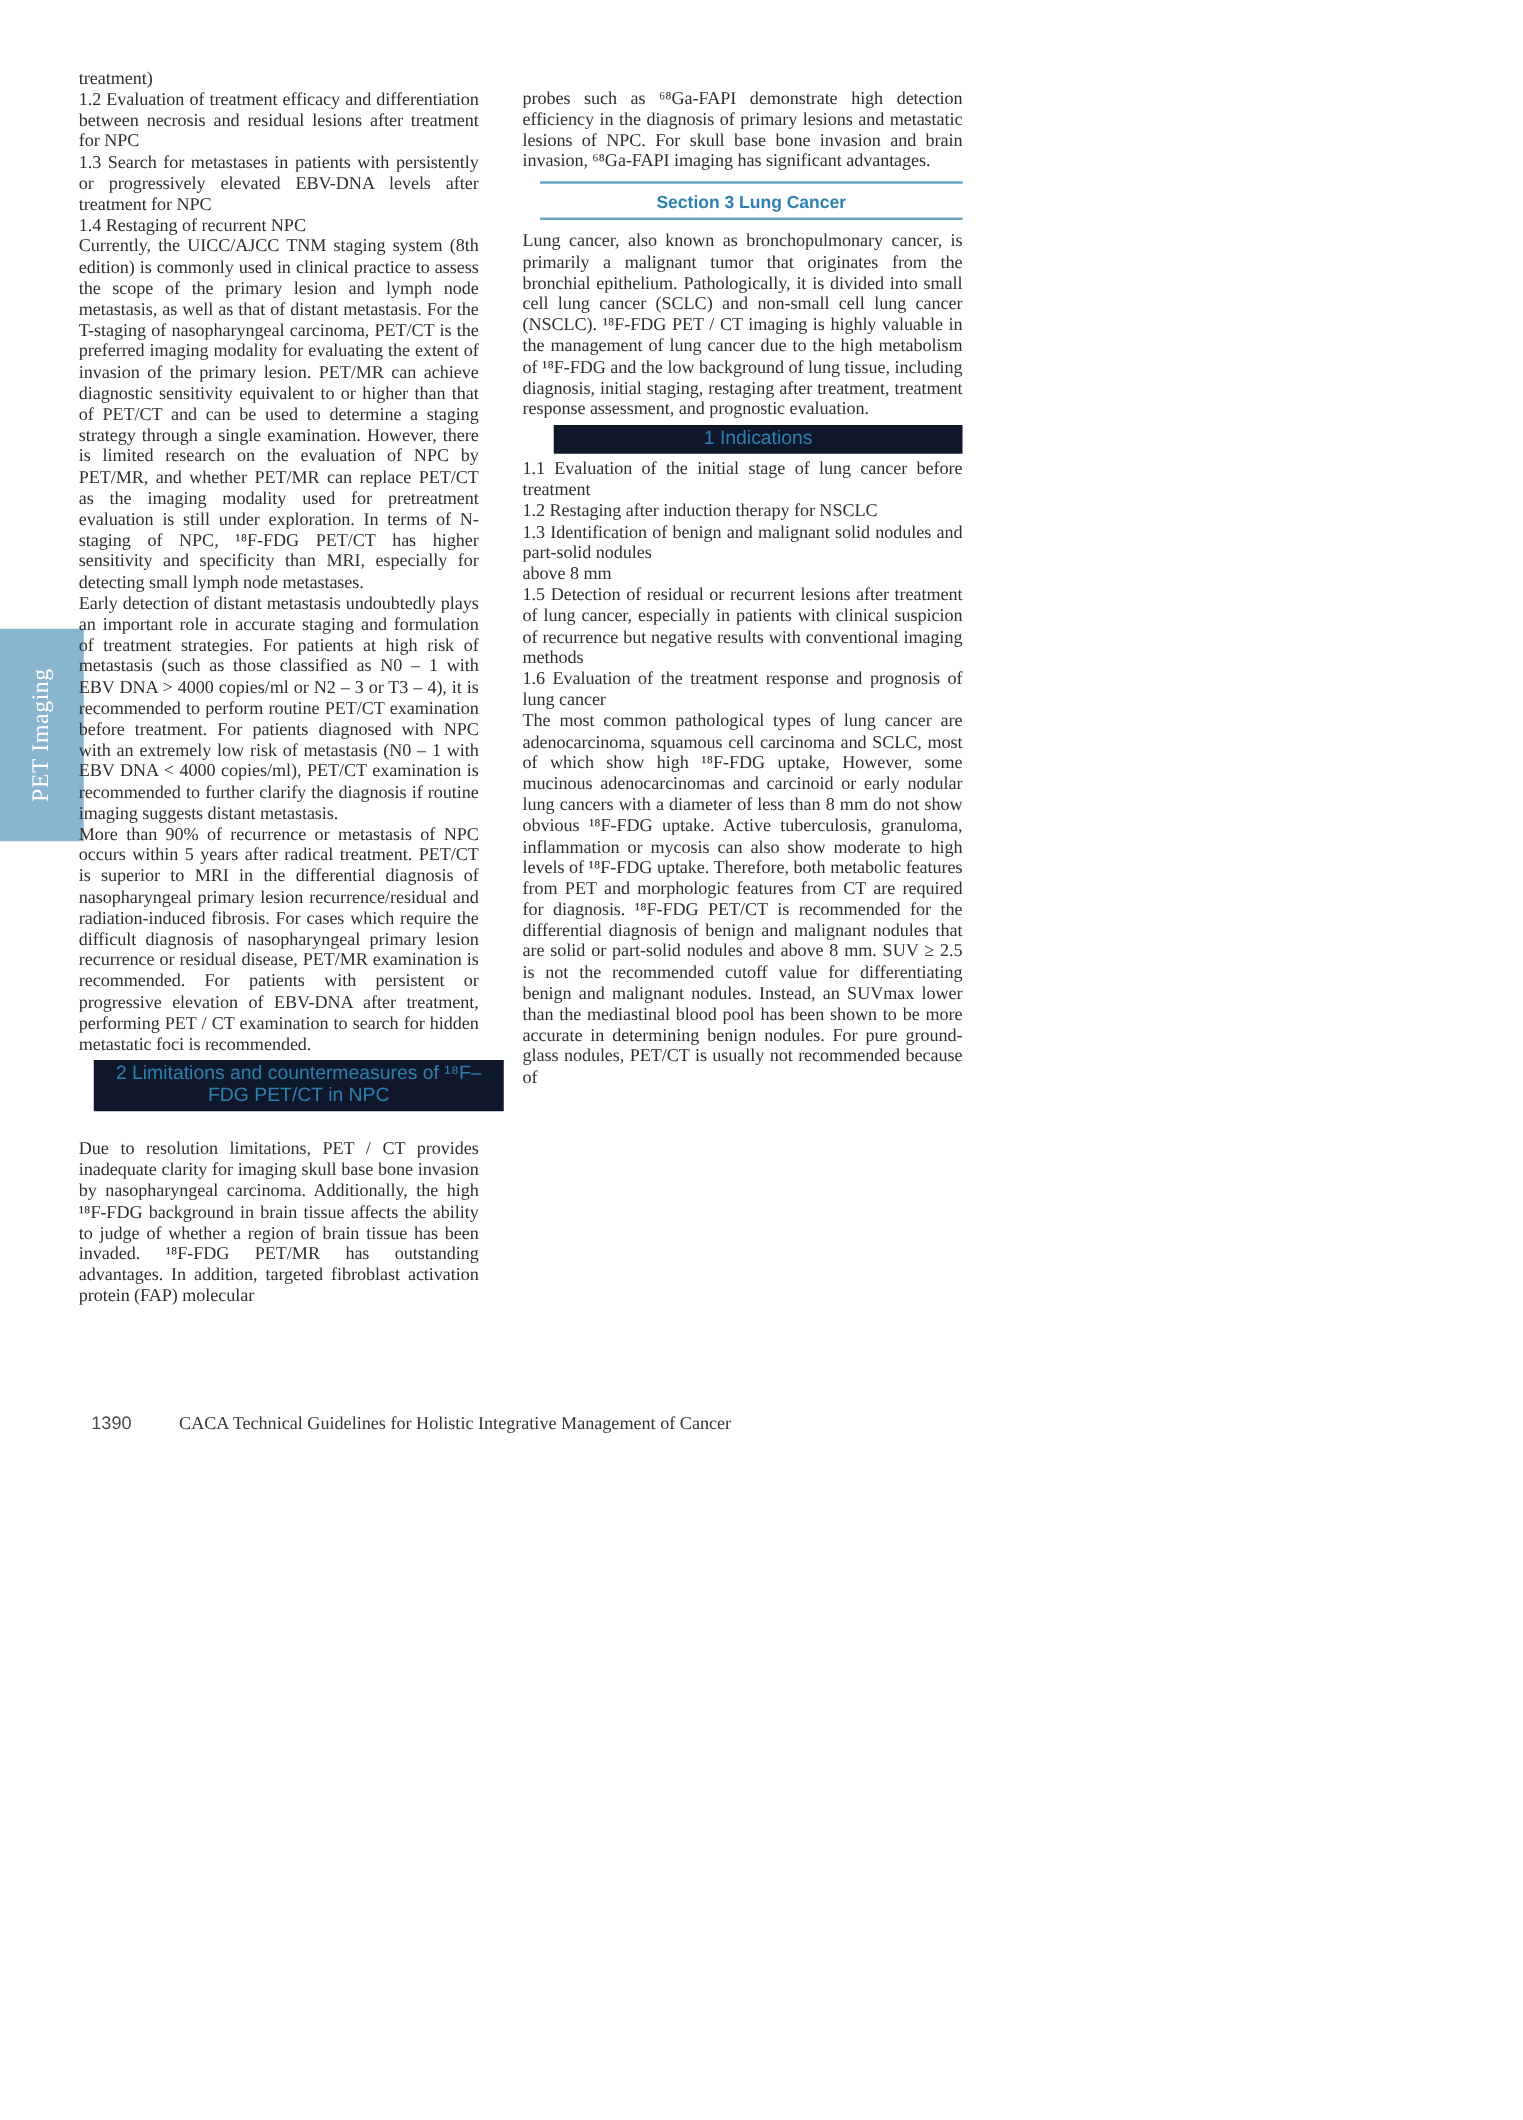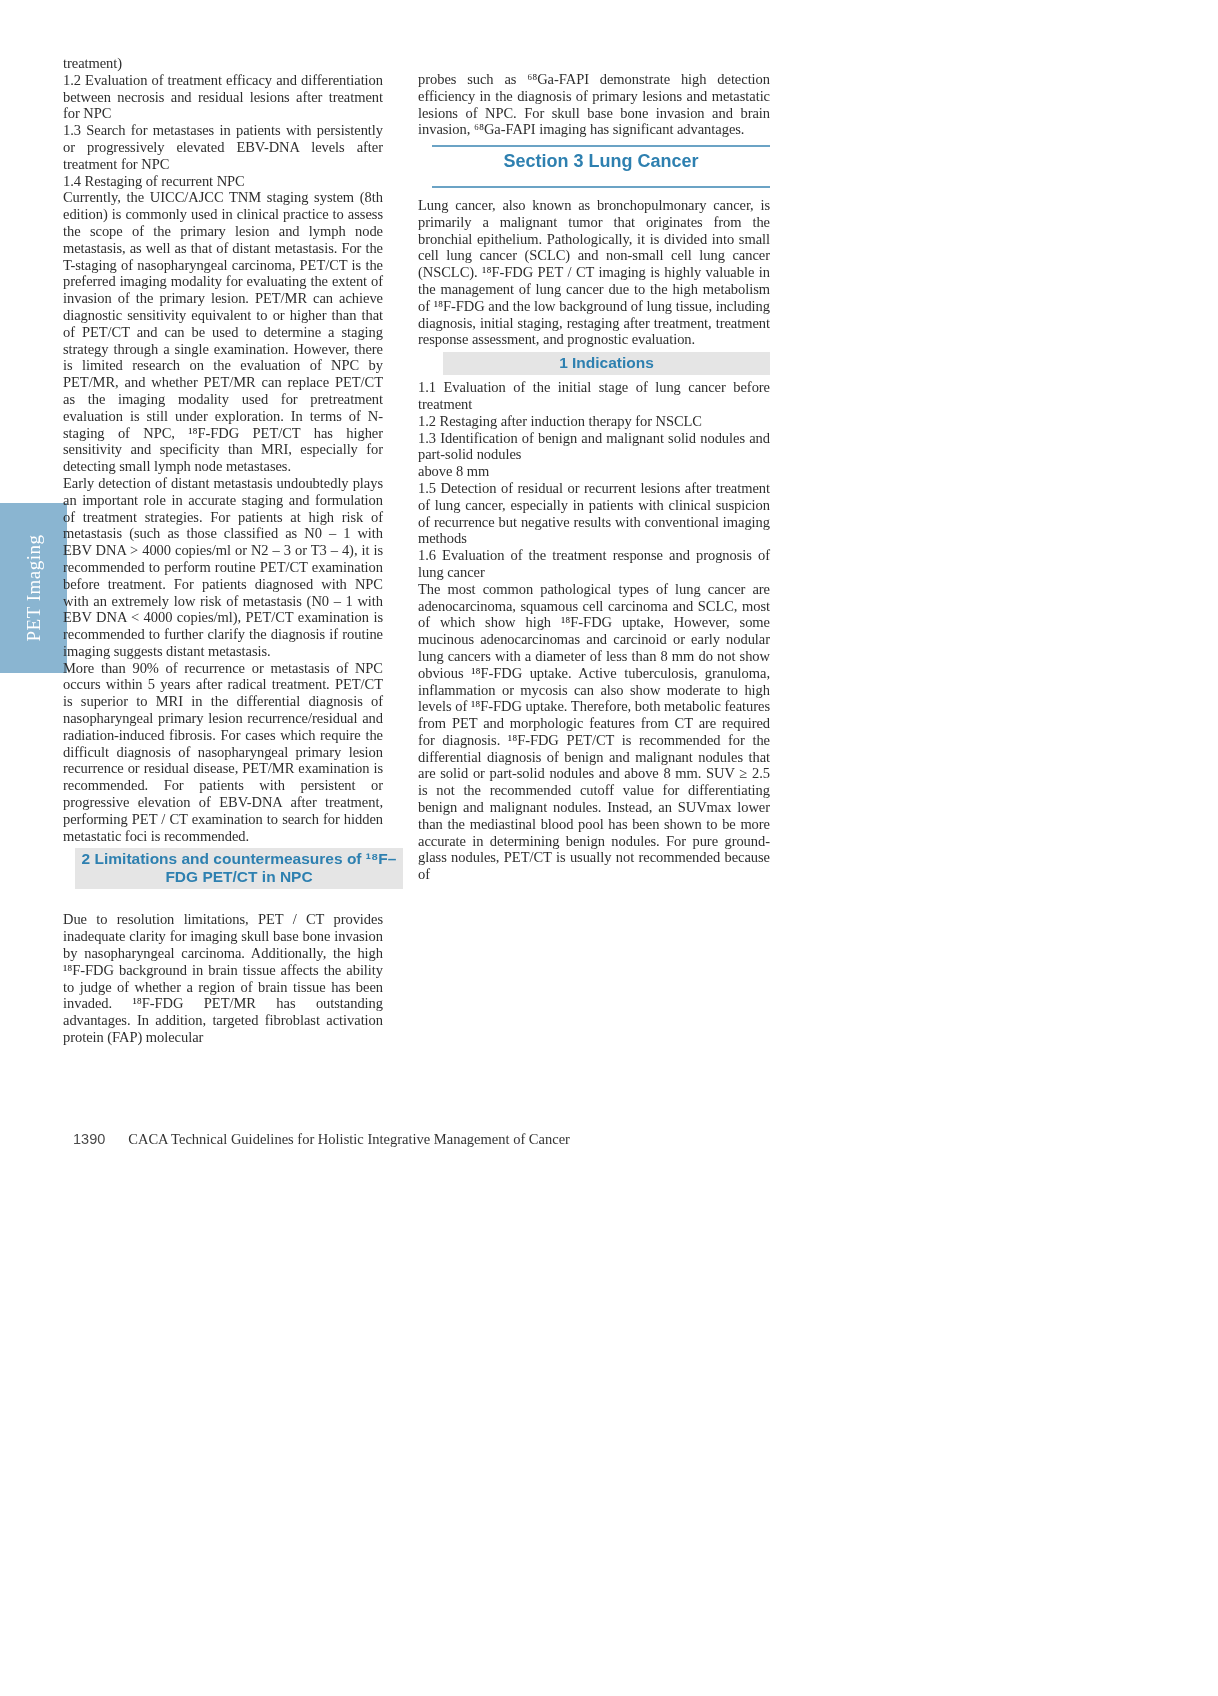--- a/index.html
+++ b/index.html
@@ -17,43 +17,43 @@
     font-size: 14.5px;
     line-height: 16.8px;
     color: #2e2e2e;
     letter-spacing: -0.05px;
   }
   .col p { margin: 0; }
   .col-left  { left: 63px;  width: 320px; }
   .col-right { left: 418px; width: 352px; margin-top: 16px; }
 
   .bar-heading {
-    background: #e5e5e5;
+    background: #0f172a;
     color: #2e80b0;
     font-family: "Liberation Sans", sans-serif;
-    font-weight: bold;
+    font-weight: normal;
     font-size: 15.5px;
     line-height: 18px;
     text-align: center;
     padding: 2px 4px 3px 4px;
     letter-spacing: 0;
   }
   .left-bar  { margin: 4px -20px 22px 12px; }
   .right-bar { margin: 4px 0 4px 25px; }
 
   .section-heading {
     border-top: 2px solid #6ba3c5;
     border-bottom: 2px solid #6ba3c5;
     margin: 7px 0 9px 14px;
-    padding: 6px 0 16px 0;
+    padding: 6px 0 4px 0;
     text-align: center;
     color: #2e80b0;
     font-family: "Liberation Sans", sans-serif;
     font-weight: bold;
-    font-size: 18px;
+    font-size: 14px;
     letter-spacing: 0;
   }
 
   .sidebar-tab {
     position: absolute;
     left: 0; top: 503px;
     width: 67px; height: 170px;
     background: #8ab5d1;
     display: flex; align-items: center; justify-content: center;
     overflow: visible;
@@ -73,21 +73,21 @@
     width: 700px;
     display: flex;
     align-items: baseline;
   }
   .page-num {
     font-family: "Liberation Sans", sans-serif;
     font-size: 14.5px;
     color: #4a4a4a;
   }
   .footer-title {
-    margin-left: 23px;
+    margin-left: 38px;
     font-family: "Liberation Serif", serif;
     font-size: 14.5px;
     color: #333333;
   }
 </style>
 </head>
 <body>
 
 <div class="sidebar-tab">
   <span class="tab-text">PET Imaging</span>

